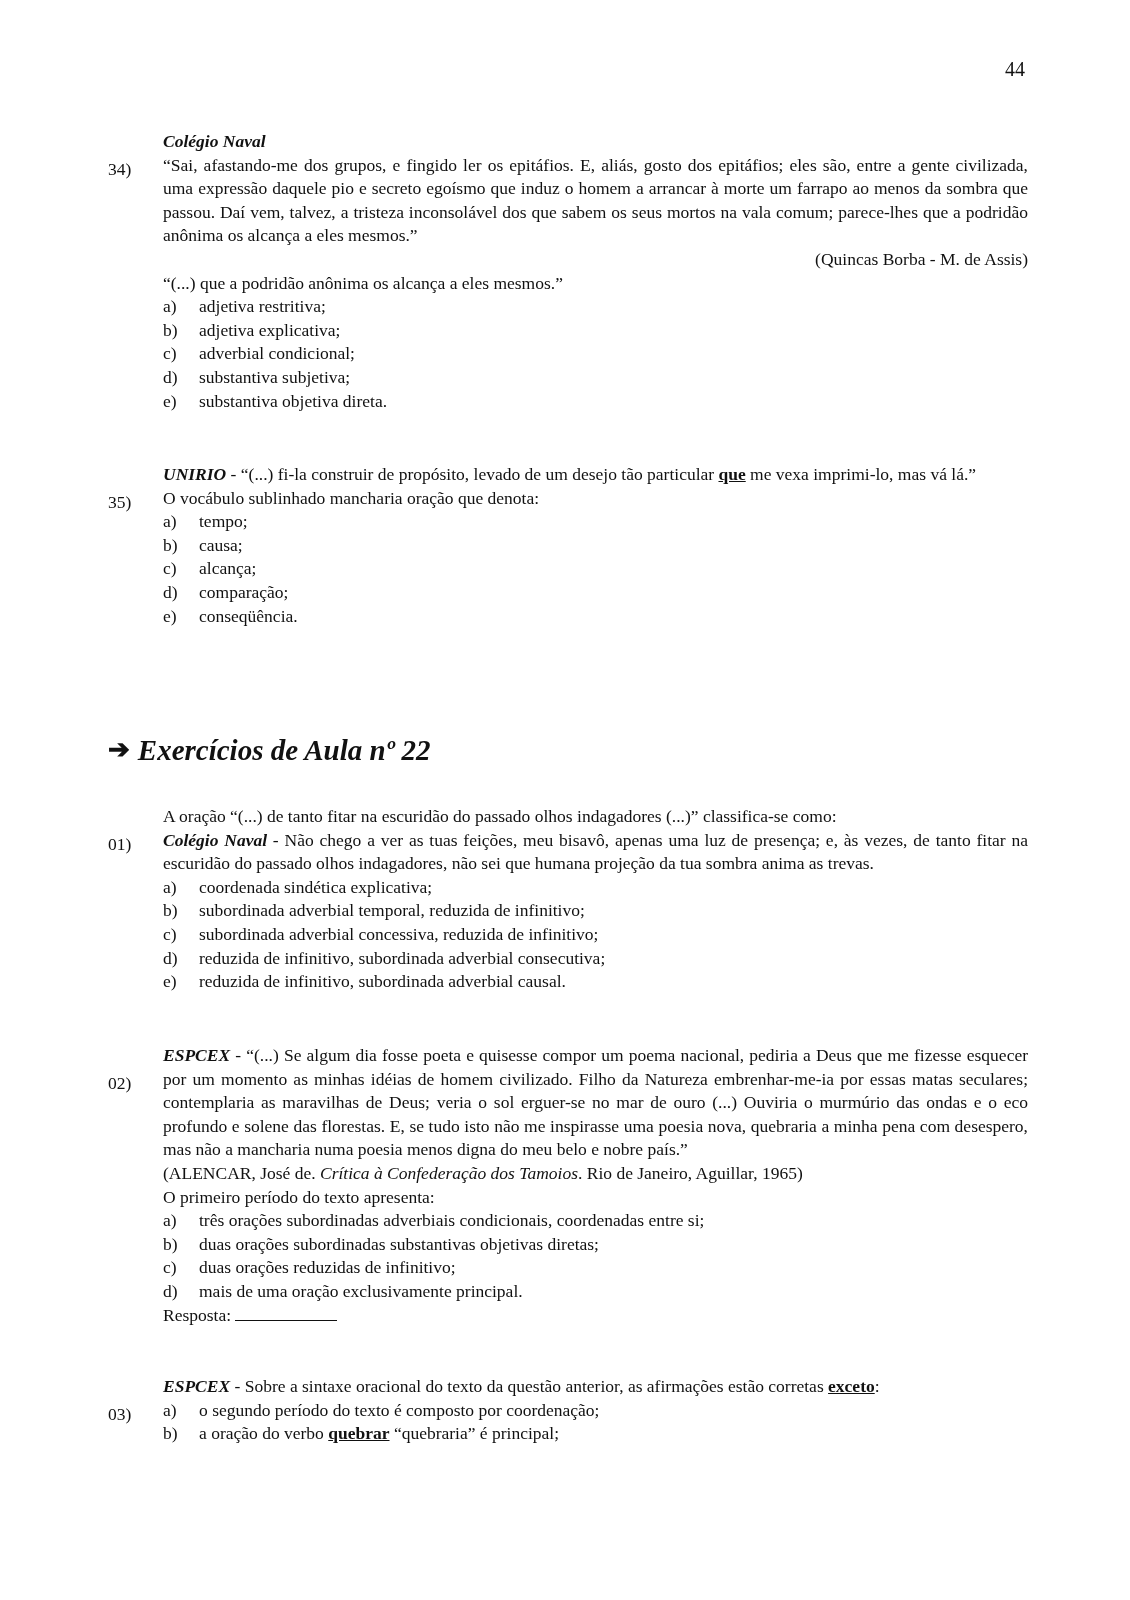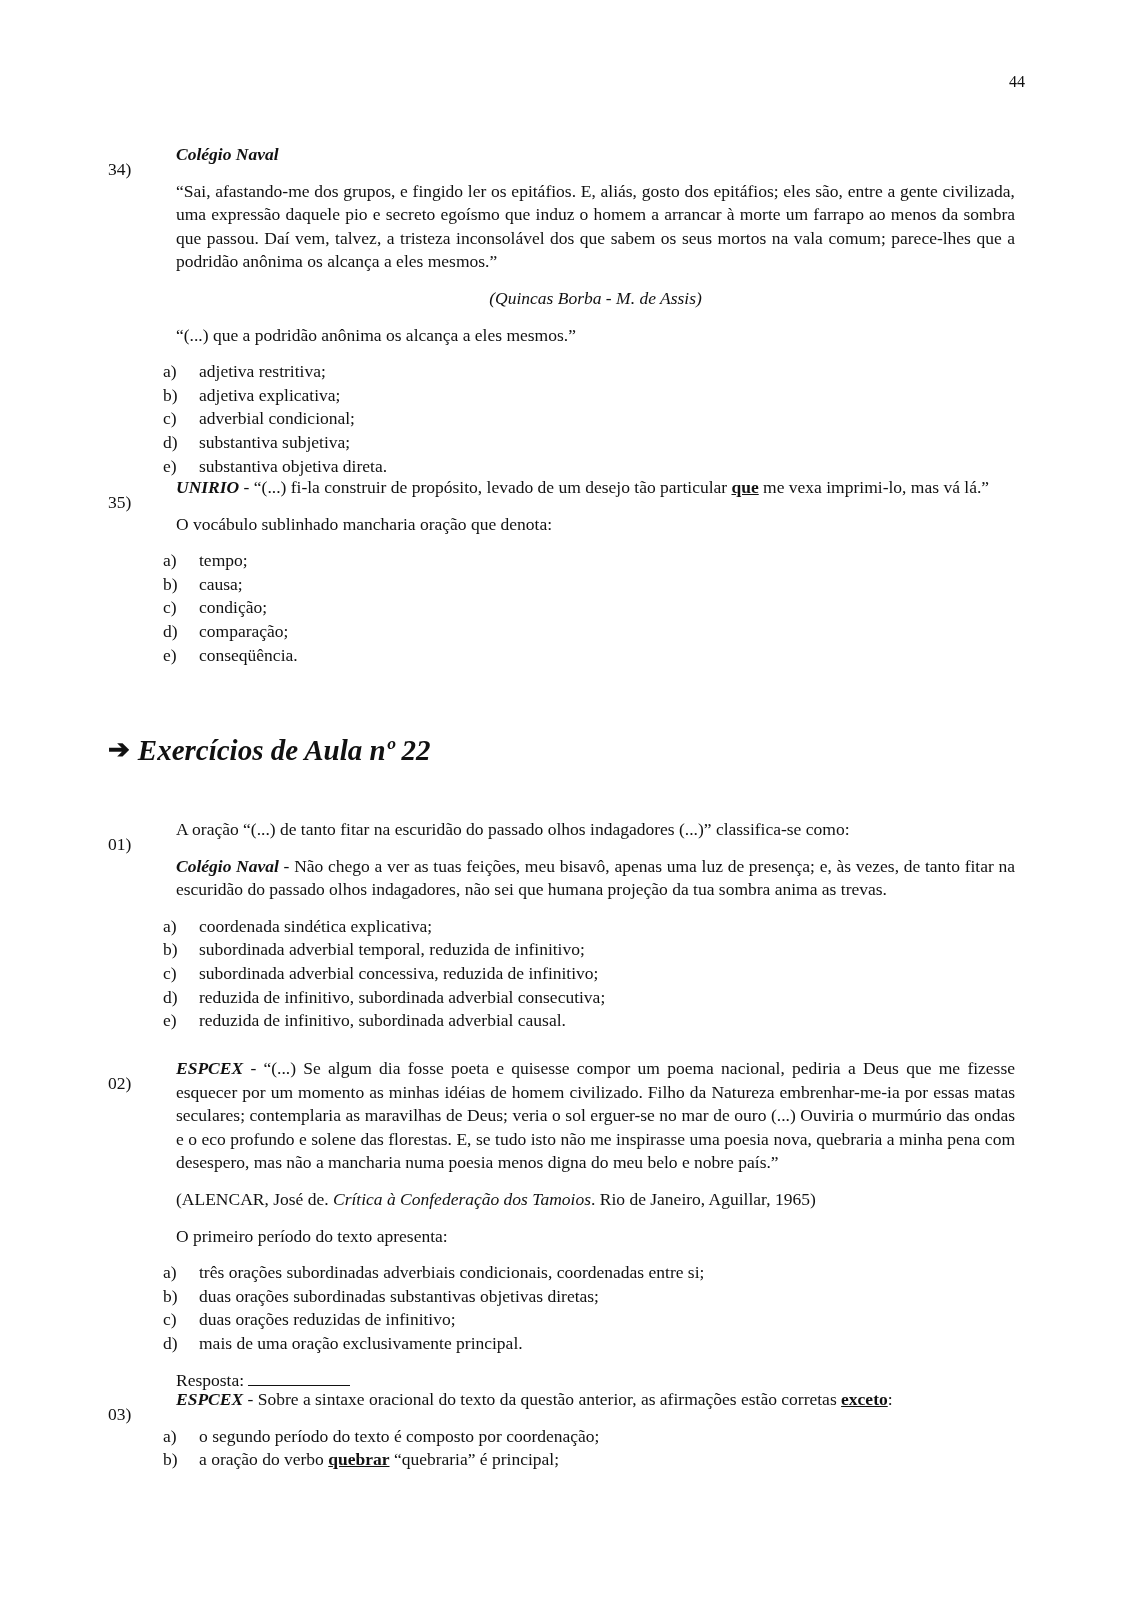--- a/index.html
+++ b/index.html
@@ -1,27 +1,27 @@
 <!DOCTYPE html>
 <html><head>
 <meta charset="utf-8">
 <style>
   html, body { margin: 0; padding: 0; background: #ffffff; }
   body {
     width: 1130px; height: 1600px; position: relative; overflow: hidden;
     font-family: "Liberation Serif", "DejaVu Serif", serif;
     color: #111; font-size: 17.5px; line-height: 23.6px;
   }
-  .page-number { position: absolute; top: 70px; right: 105px; font-size: 16px; text-align: center; }
+  .page-number { position: absolute; top: 58px; right: 105px; font-size: 20px; text-align: center; }
   .question { position: absolute; left: 108px; width: 920px; }
   .qnum { position: absolute; left: 0; top: 0; width: 50px; margin-top: 28px; }
   .qbody { margin-left: 55px; text-align: justify; }
-  .qbody p { margin: 13px; }
+  .qbody p { margin: 0; }
   .src { font-weight: bold; font-style: italic; }
-  .right { text-align: center; font-style: italic; }
+  .right { text-align: right; }
   .opt { display: flex; }
   .opt .lt { width: 36px; flex: none; }
   .ul-bold { font-weight: bold; text-decoration: underline; }
   .section-title {
     position: absolute; left: 108px; top: 732px;
     font-size: 29px; font-weight: bold; font-style: italic; line-height: 36px;
     display: flex; align-items: center;
   }
   .arrow-icon { display: inline-block; margin-right: 8px; font-style: normal; font-size: 26px; }
   .blank { display: inline-block; width: 102px; border-bottom: 1.5px solid #111; height: 16px; vertical-align: baseline; }
@@ -72,21 +72,21 @@
       <div class="opt">
           <span class="lt">a)</span>
           <span>tempo;</span>
         </div>
       <div class="opt">
           <span class="lt">b)</span>
           <span>causa;</span>
         </div>
       <div class="opt">
           <span class="lt">c)</span>
-          <span>condição;</span>
+          <span>alcança;</span>
         </div>
       <div class="opt">
           <span class="lt">d)</span>
           <span>comparação;</span>
         </div>
       <div class="opt">
           <span class="lt">e)</span>
           <span>conseqüência.</span>
         </div>
     </div>

